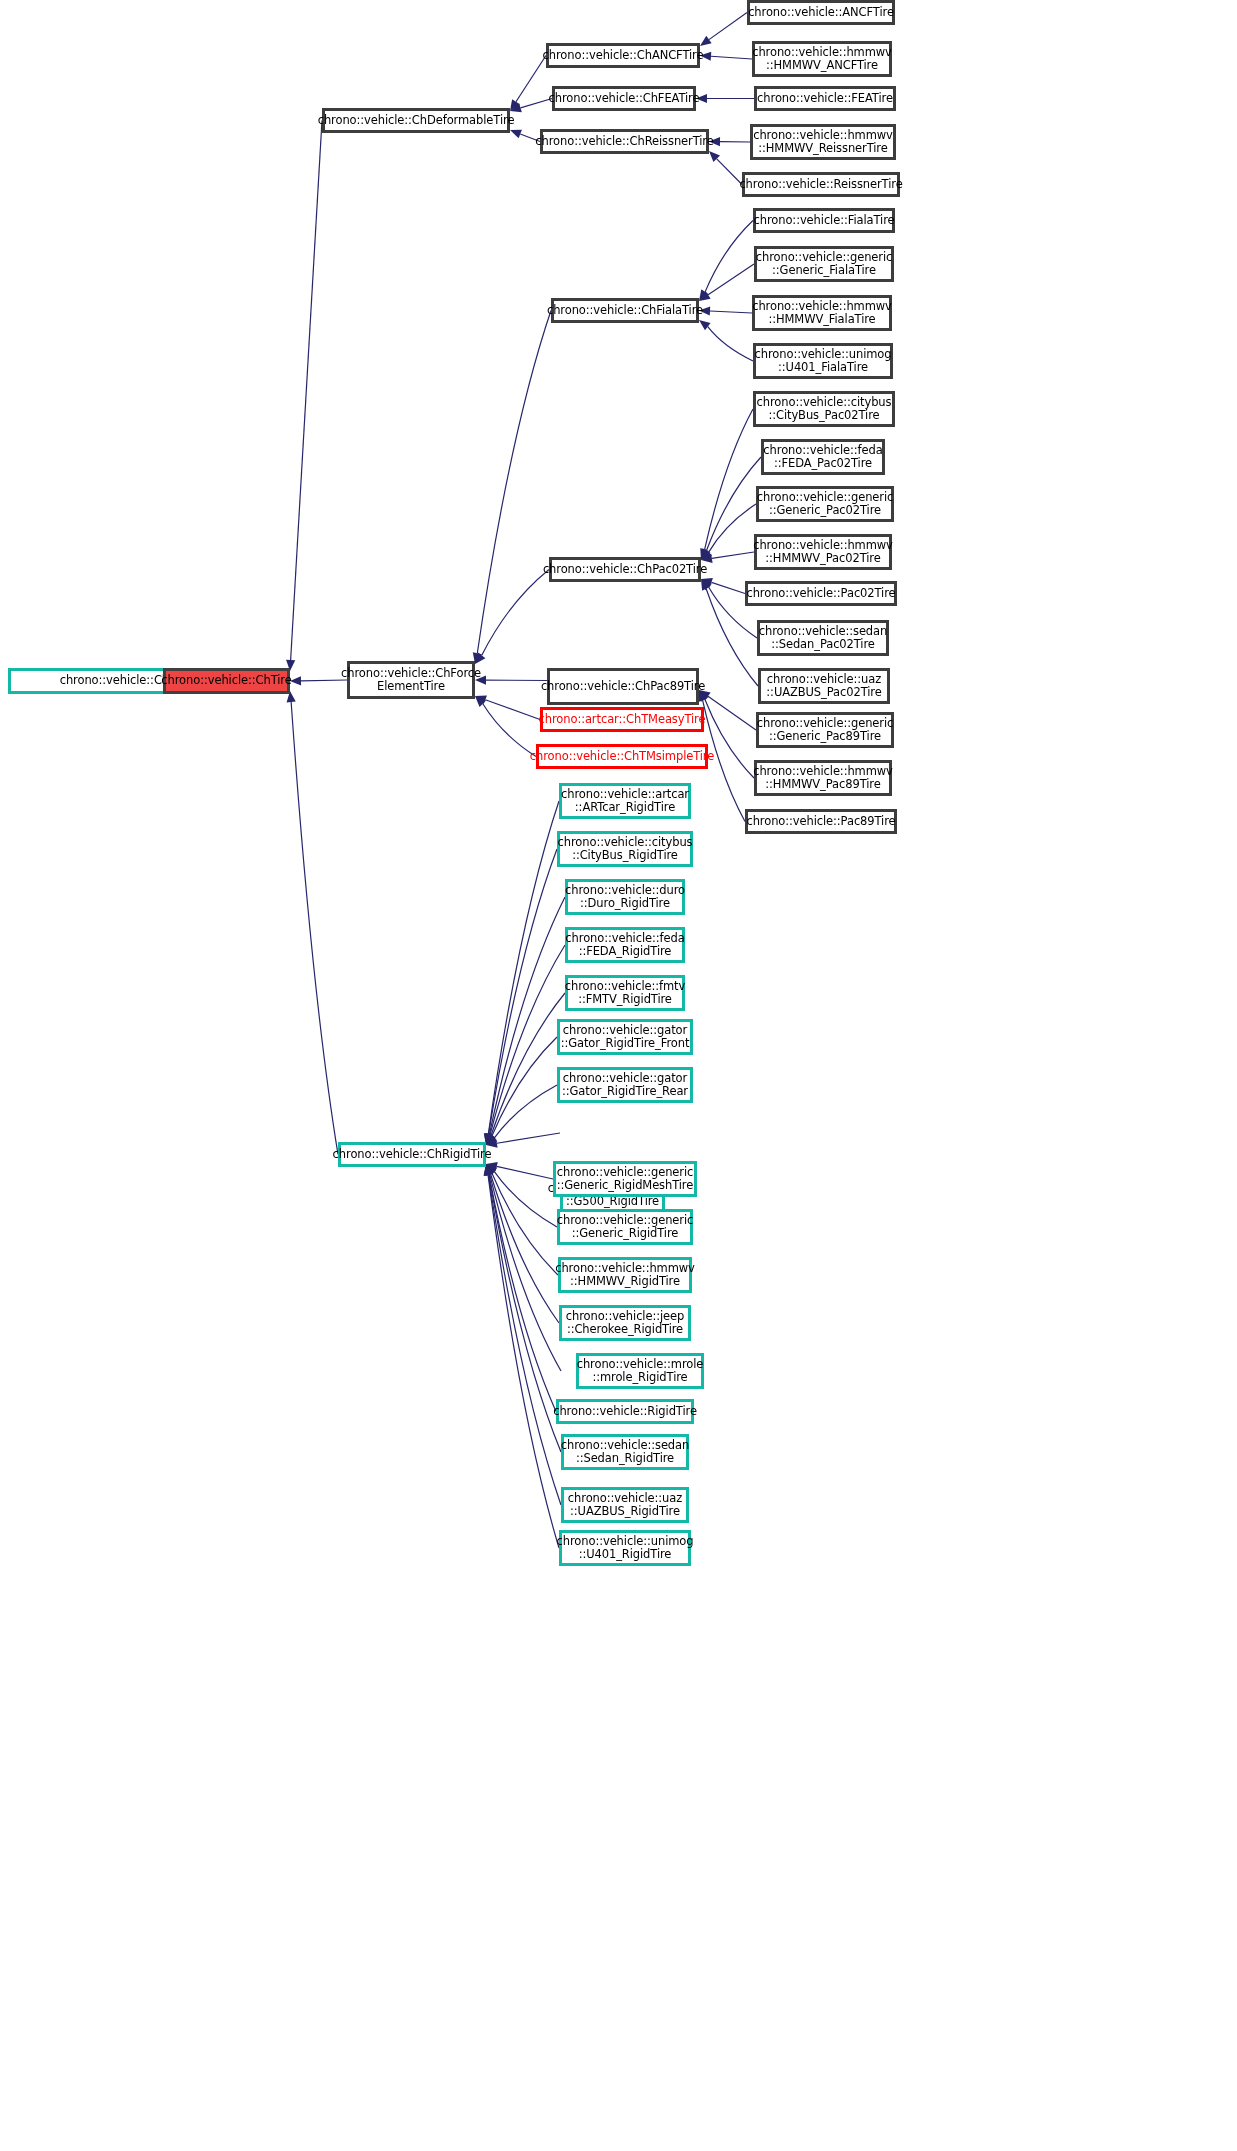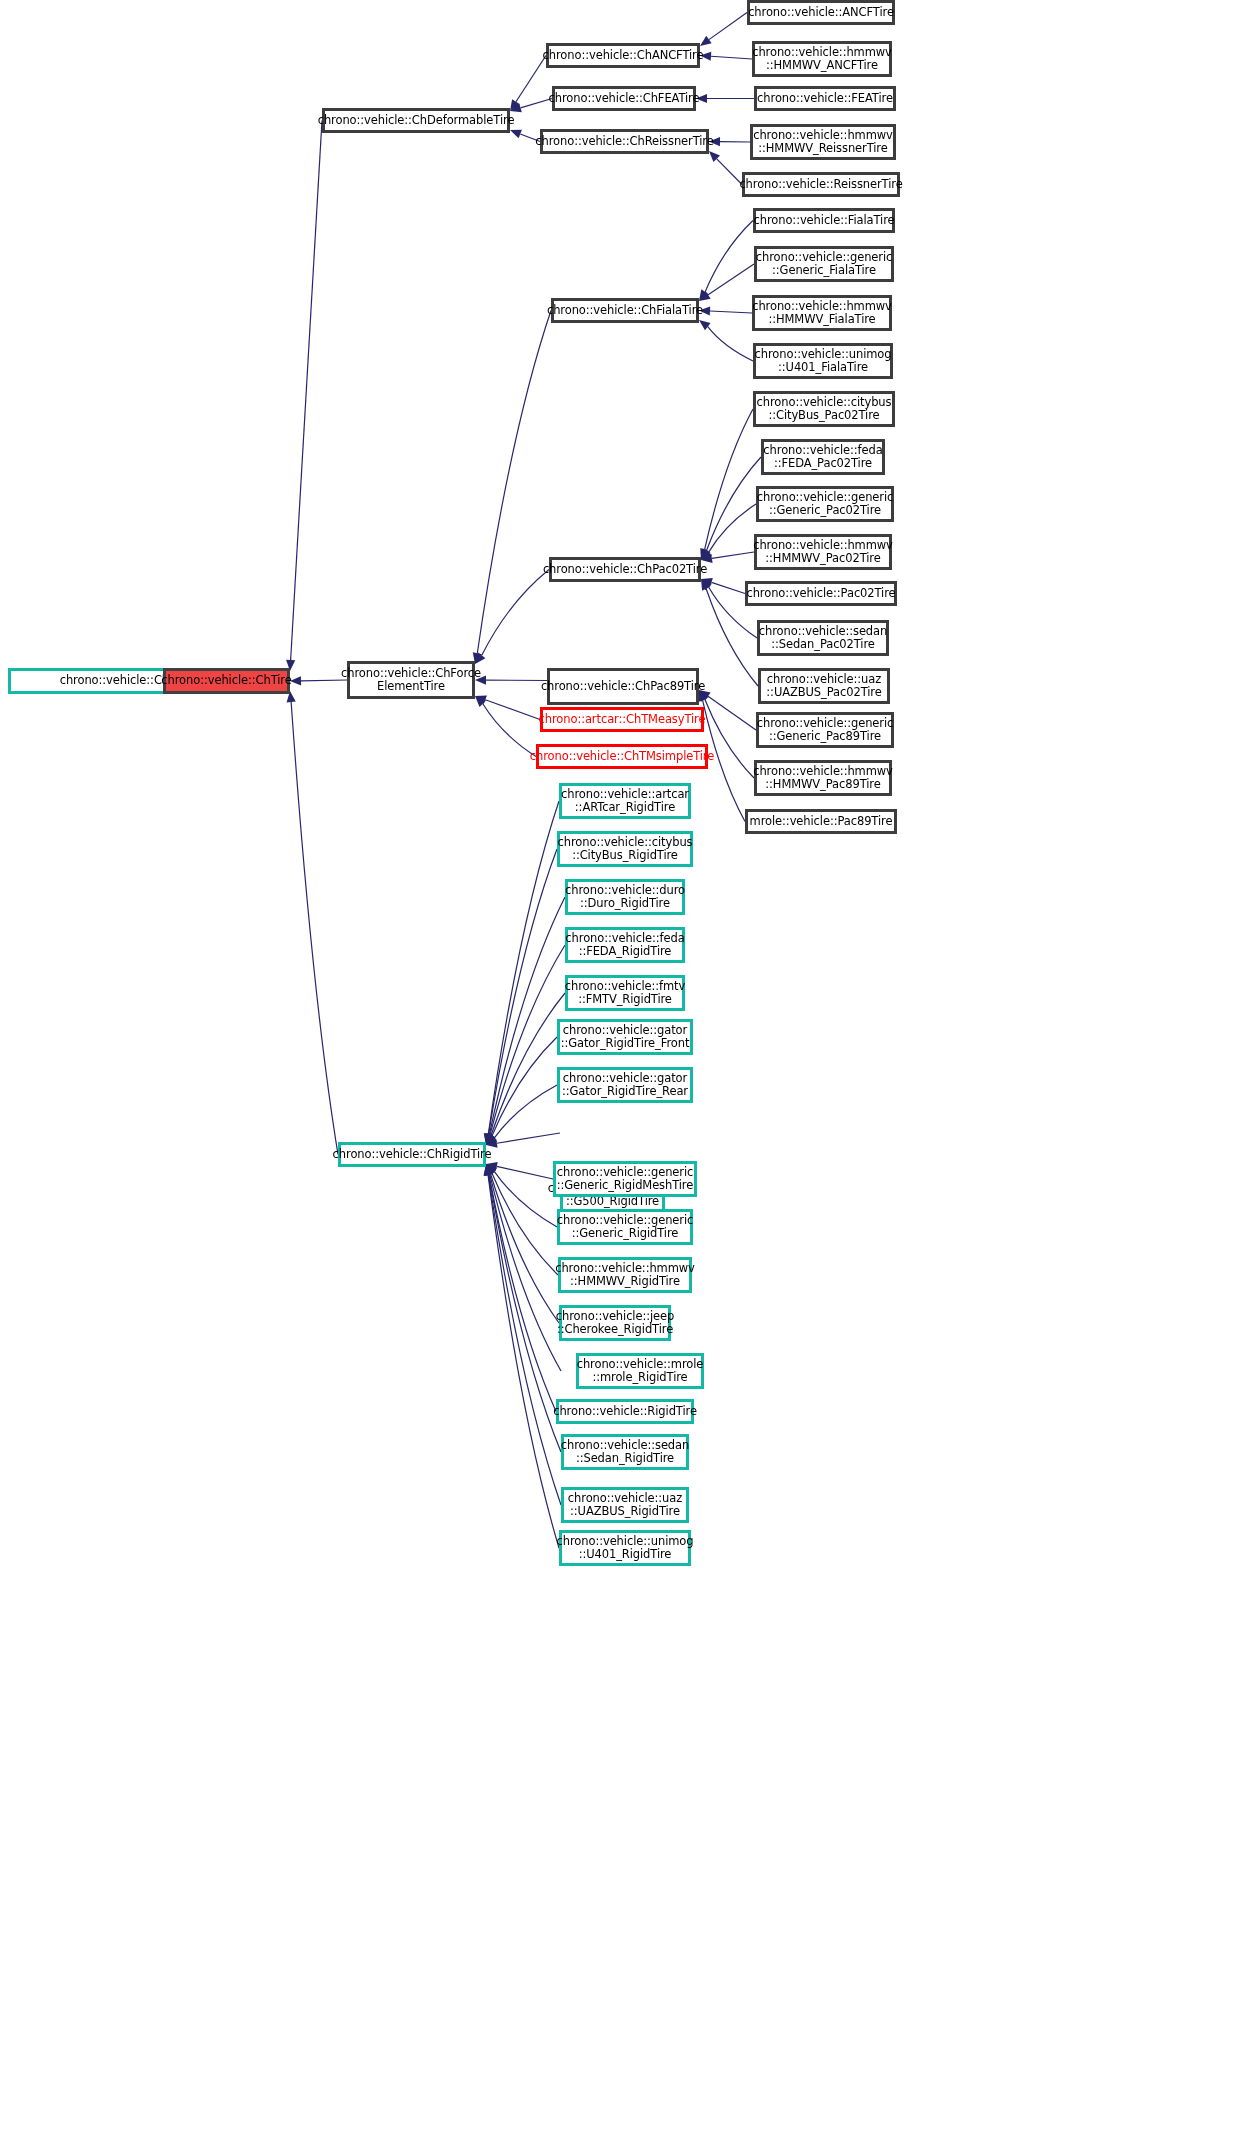--- a/index.html
+++ b/index.html
@@ -267,21 +267,21 @@
 ::UAZBUS_Pac02Tire</div>
     <div class="node thick" style="left: 347px; top: 661px; width: 128px; height: 38px;">chrono::vehicle::ChForce
 ElementTire</div>
     <div class="node thick" style="left: 547px; top: 668px; width: 152px; height: 37px;">chrono::vehicle::ChPac89Tire</div>
     <div class="node red" style="left: 540px; top: 707px; width: 164px; height: 25px;">chrono::artcar::ChTMeasyTire</div>
     <div class="node red" style="left: 536px; top: 744px; width: 172px; height: 25px;">chrono::vehicle::ChTMsimpleTire</div>
     <div class="node thick" style="left: 756px; top: 712px; width: 138px; height: 36px;">chrono::vehicle::generic
 ::Generic_Pac89Tire</div>
     <div class="node thick" style="left: 754px; top: 760px; width: 138px; height: 36px;">chrono::vehicle::hmmwv
 ::HMMWV_Pac89Tire</div>
-    <div class="node thick" style="left: 745px; top: 809px; width: 152px; height: 25px;">mrole::vehicle::Pac89Tire</div>
+    <div class="node thick" style="left: 745px; top: 809px; width: 152px; height: 25px;">chrono::vehicle::Pac89Tire</div>
     <div class="node" style="left: 338px; top: 1142px; width: 148px; height: 25px;">chrono::vehicle::ChRigidTire</div>
     <div class="node" style="left: 559px; top: 783px; width: 132px; height: 36px;">chrono::vehicle::artcar
 ::ARTcar_RigidTire</div>
     <div class="node" style="left: 557px; top: 831px; width: 136px; height: 36px;">chrono::vehicle::citybus
 ::CityBus_RigidTire</div>
     <div class="node" style="left: 565px; top: 879px; width: 120px; height: 36px;">chrono::vehicle::duro
 ::Duro_RigidTire</div>
     <div class="node" style="left: 565px; top: 927px; width: 120px; height: 36px;">chrono::vehicle::feda
 ::FEDA_RigidTire</div>
     <div class="node" style="left: 565px; top: 975px; width: 120px; height: 36px;">chrono::vehicle::fmtv
@@ -291,21 +291,21 @@
     <div class="node" style="left: 557px; top: 1067px; width: 136px; height: 36px;">chrono::vehicle::gator
 ::Gator_RigidTire_Rear</div>
     <div class="node" style="left: 560px; top: 1177px; width: 105px; height: 36px;">chrono::vehicle::gclass
 ::G500_RigidTire</div>
     <div class="node" style="left: 553px; top: 1161px; width: 144px; height: 36px;">chrono::vehicle::generic
 ::Generic_RigidMeshTire</div>
     <div class="node" style="left: 557px; top: 1209px; width: 136px; height: 36px;">chrono::vehicle::generic
 ::Generic_RigidTire</div>
     <div class="node" style="left: 558px; top: 1257px; width: 134px; height: 36px;">chrono::vehicle::hmmwv
 ::HMMWV_RigidTire</div>
-    <div class="node" style="left: 559px; top: 1305px; width: 112px; height: 36px;">chrono::vehicle::jeep
+    <div class="node" style="left: 559px; top: 1305px; width: 132px; height: 36px;">chrono::vehicle::jeep
 ::Cherokee_RigidTire</div>
     <div class="node" style="left: 561px; top: 1353px; width: 128px; height: 36px; margin-left: 15px;">chrono::vehicle::mrole
 ::mrole_RigidTire</div>
     <div class="node" style="left: 556px; top: 1399px; width: 138px; height: 25px;">chrono::vehicle::RigidTire</div>
     <div class="node" style="left: 561px; top: 1434px; width: 128px; height: 36px;">chrono::vehicle::sedan
 ::Sedan_RigidTire</div>
     <div class="node" style="left: 561px; top: 1487px; width: 128px; height: 36px;">chrono::vehicle::uaz
 ::UAZBUS_RigidTire</div>
     <div class="node" style="left: 559px; top: 1530px; width: 132px; height: 36px;">chrono::vehicle::unimog
 ::U401_RigidTire</div>

